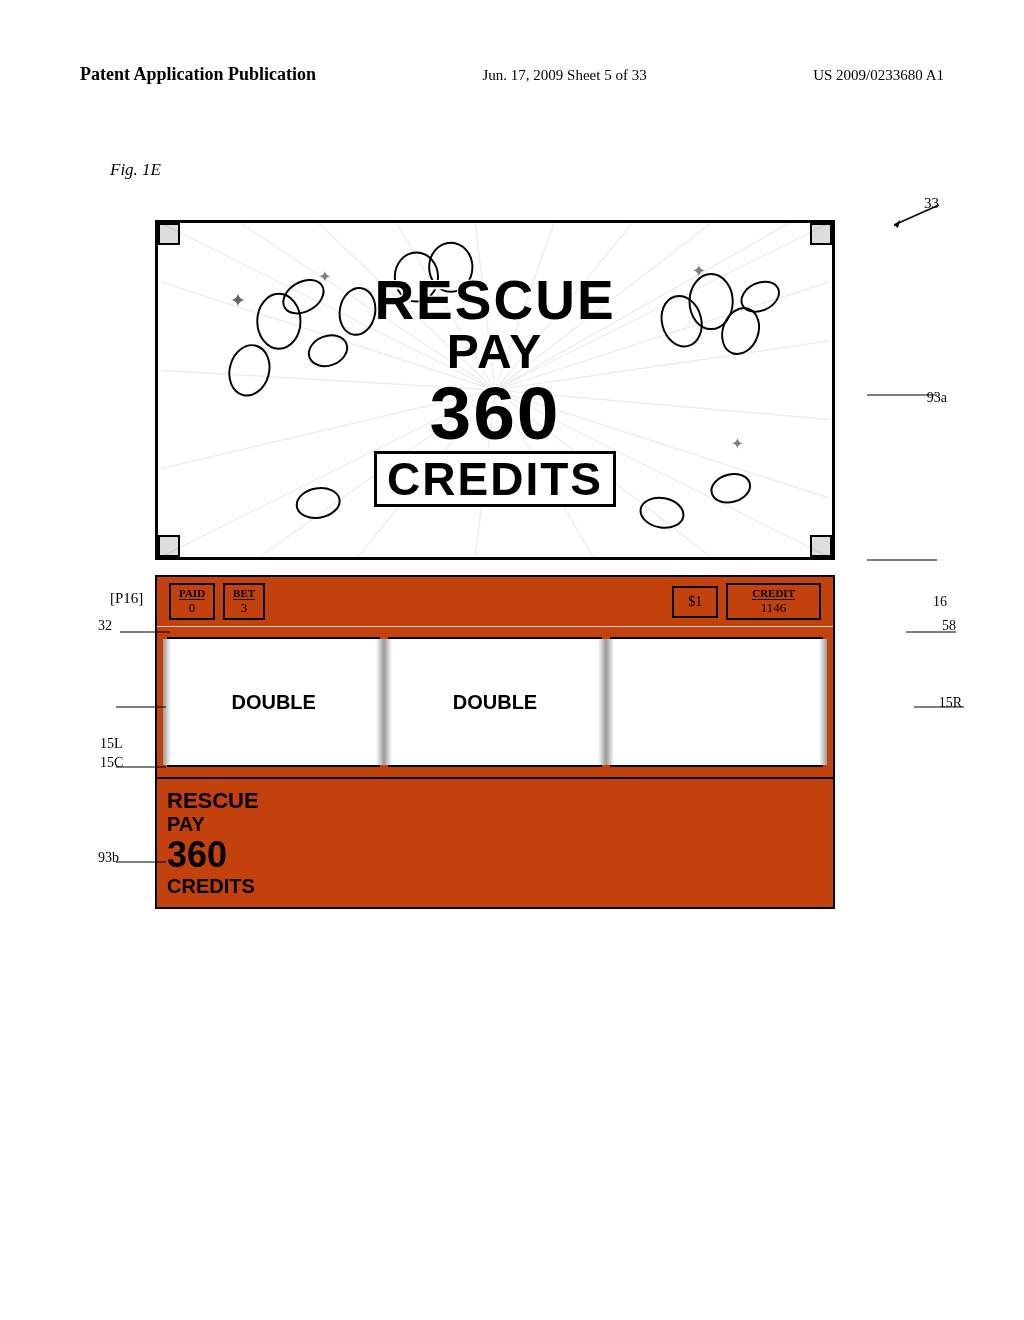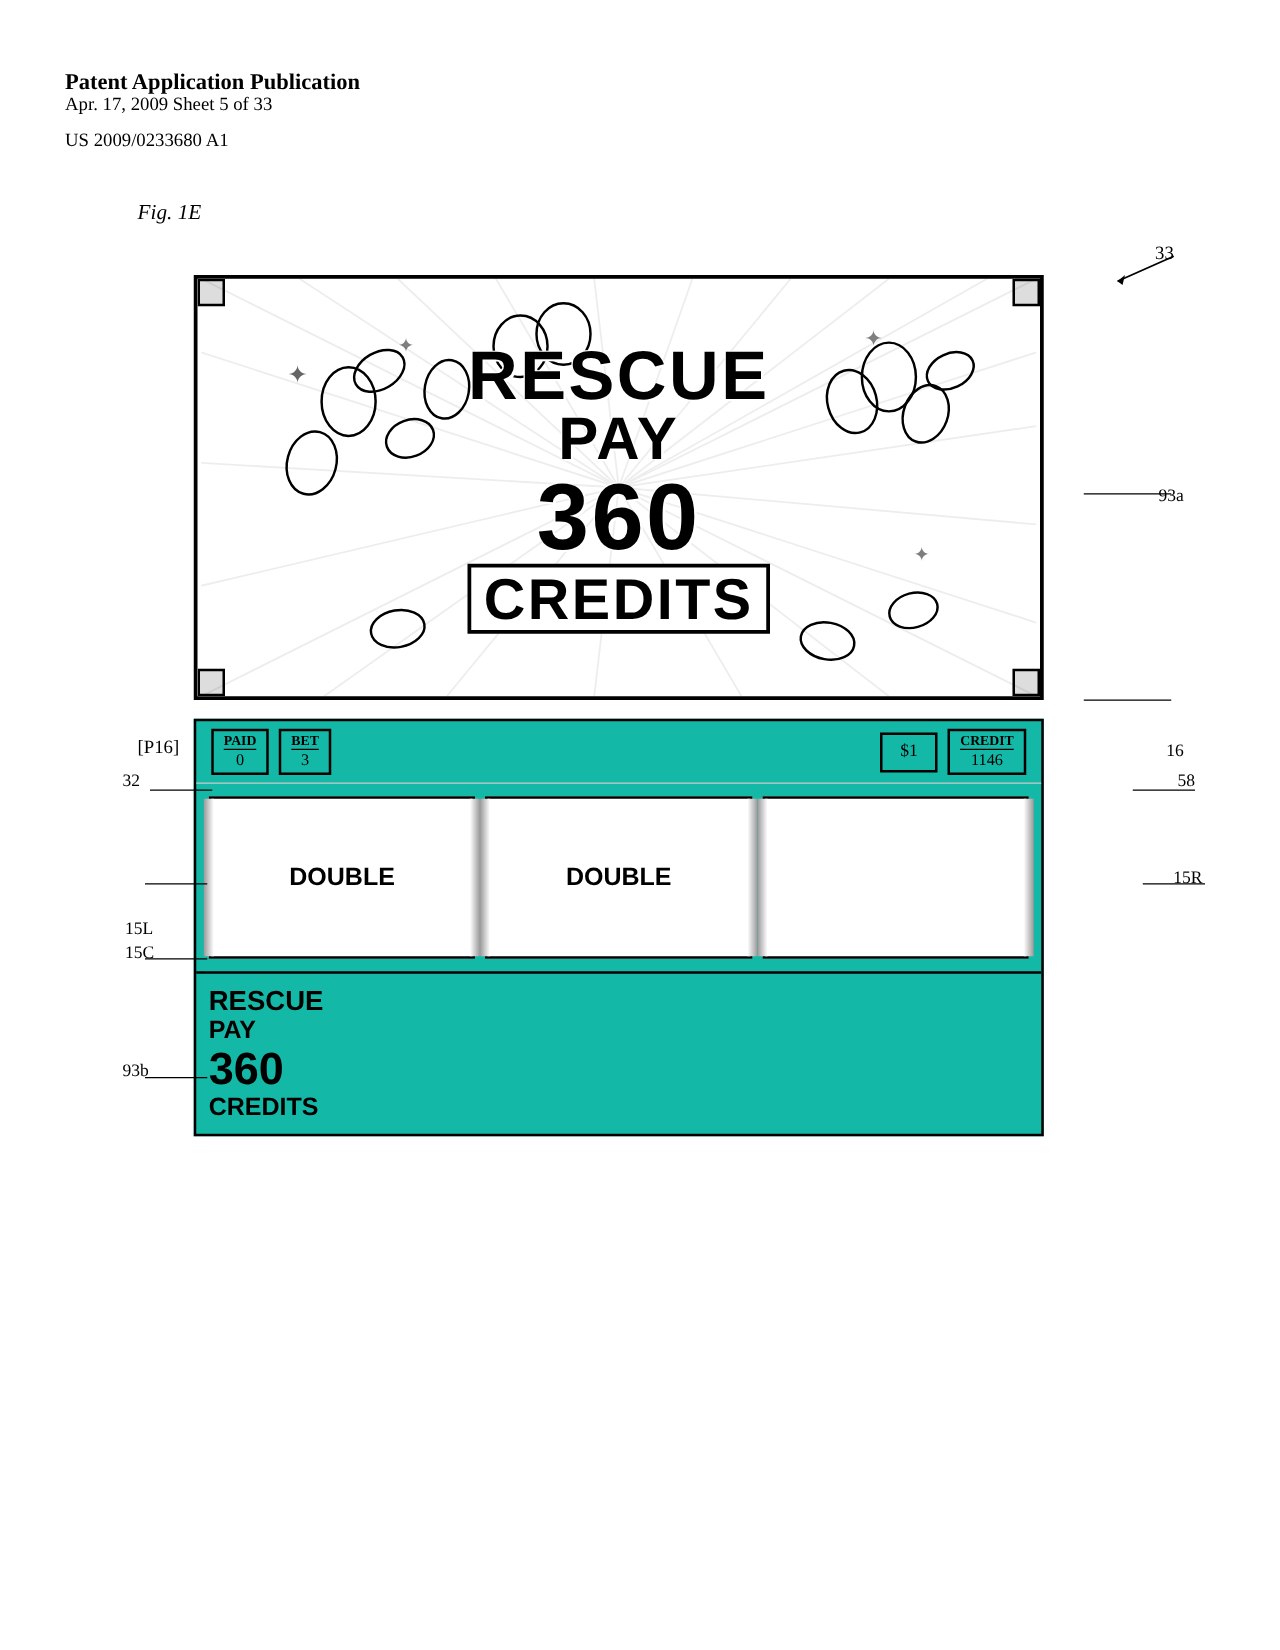--- a/index.html
+++ b/index.html
@@ -14,22 +14,21 @@
 
     
     .header {
       position: absolute;
       top: 55px;
       left: 0;
       right: 0;
       display: flex;
       justify-content: space-between;
       align-items: baseline;
-      padding: 0 52px;
-      flex-direction: column;
+      padding: 0 80px;
     }
     .header-left {
       font-size: 18px;
       font-weight: bold;
     }
     .header-center {
       font-size: 15px;
     }
     .header-right {
       font-size: 15px;
@@ -130,21 +129,21 @@
       font-size: 15px;
     }
 
     
     .machine-panel {
       position: absolute;
       top: 575px;
       left: 155px;
       width: 680px;
       border: 2px solid #000;
-      background: #14b8a6;
+      background: #c2410c;
     }
 
     
     .info-bar {
       display: flex;
       align-items: center;
       padding: 6px 12px;
       border-bottom: 1px solid #ccc;
       gap: 8px;
     }
@@ -169,21 +168,21 @@
 
     .dollar-btn {
       border: 2px solid #000;
       padding: 6px 14px;
       font-size: 14px;
       margin-left: auto;
     }
 
     .credit-box {
       border: 2px solid #000;
-      padding: 2px 8px;
+      padding: 2px 24px;
       font-size: 13px;
       text-align: center;
     }
     .credit-box-label {
       font-size: 11px;
       font-weight: bold;
       display: block;
       border-bottom: 1px solid #000;
     }
     .credit-box-value {
@@ -298,21 +297,21 @@
       top: 0; left: 0;
       width: 100%;
       height: 100%;
     }
   </style>
 </head>
 <body>
 
 <div class="header">
   <span class="header-left">Patent Application Publication</span>
-  <span class="header-center">Apr. 17, 2009  Sheet 5 of 33</span>
+  <span class="header-center">Jun. 17, 2009  Sheet 5 of 33</span>
   <span class="header-right">US 2009/0233680 A1</span>
 </div>
 
 <div class="fig-label">Fig. 1E</div>
 
 <div class="ref-33">33</div>
 
 <svg style="position:absolute;top:200px;right:80px;width:60px;height:30px;">
   <line x1="55" y1="5" x2="10" y2="25" stroke="#000" stroke-width="1.5"></line>
   <polygon points="10,25 16,20 14,28" fill="#000"></polygon>

